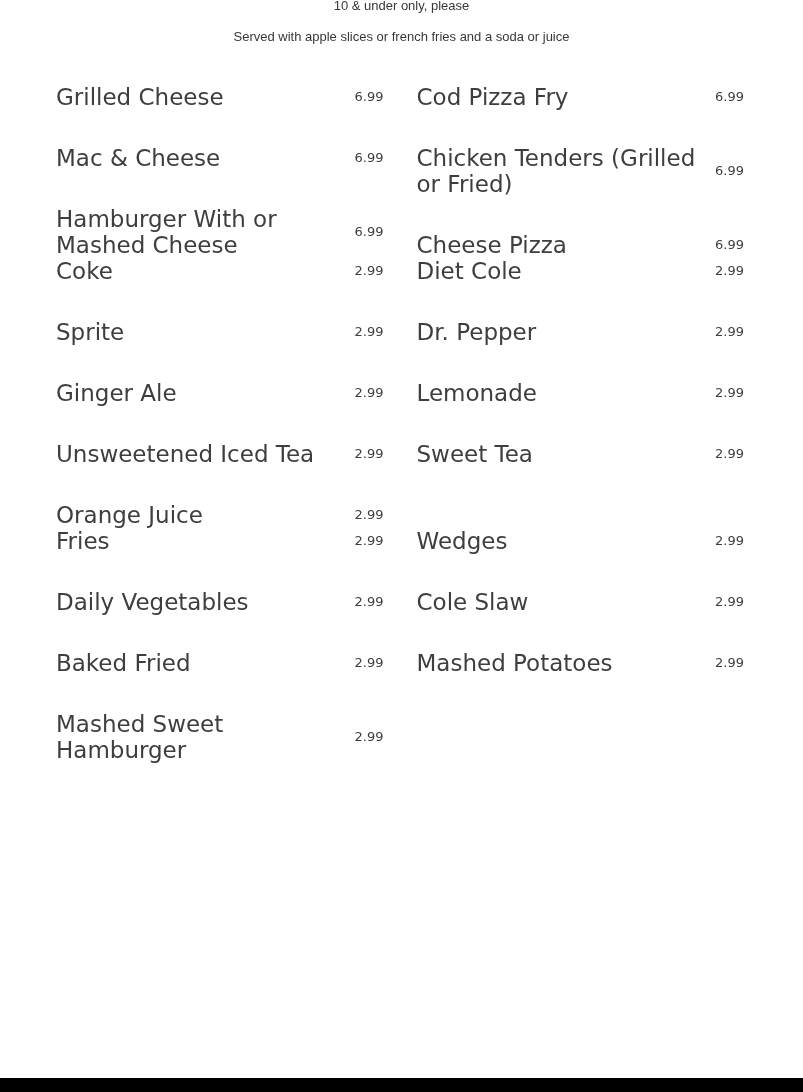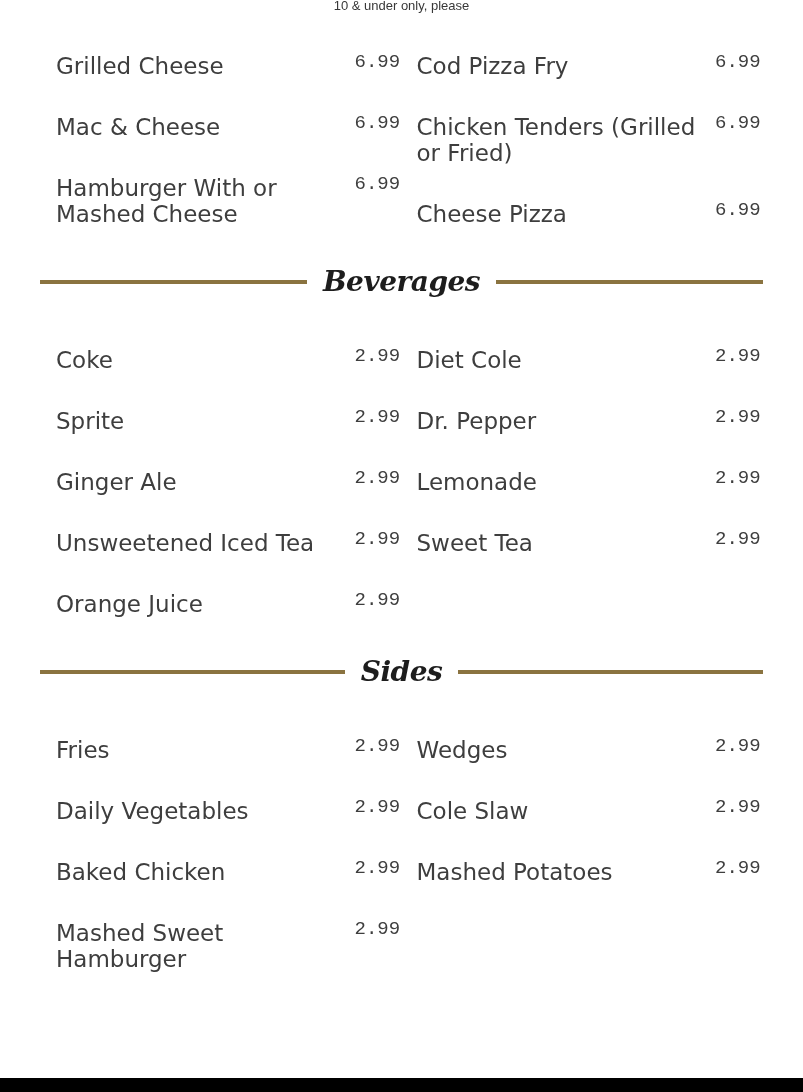--- a/index.html
+++ b/index.html
@@ -31,39 +31,38 @@
     display:flex;
     gap:30px;
     padding:0 16px;
   }
   .section-kids{ margin-top:39px; }
 
   .col{ flex:1 1 0; min-width:0; }
 
   .menu-item{
     display:flex;
-    align-items:flex-start;
+    align-items:center;
     margin-bottom:35px;
   }
   .menu-item:last-child{ margin-bottom:0; }
   .item-name{
     flex:1 1 auto;
     font-size:23px;
     line-height:26px;
     padding-right:8px;
     color:var(--text);
   }
   .item-price{
     flex:0 0 32px;
     width:32px;
-    font-size:19px;
+    font-size:13px;
     line-height:18px;
     color:var(--text);
     white-space:nowrap;
-    font-family:Liberation Mono, monospace;
   }
   
   .section-beverages .col-left .menu-item:nth-child(4){ margin-top:20px; }
 
   
   .section-divider{
     display:flex;
     align-items:center;
     gap:16px;
     margin-top:36px;
@@ -94,20 +93,21 @@
     background:var(--footer);
   }
 </style>
 </head>
 <body>
 
 <div class="page">
 
   <div class="intro">
     <div class="intro-note">10 &amp; under only, please</div>
+    <div class="intro-desc">Served with apple slices or french fries and a soda or juice</div>
   </div>
 
   <div class="menu-body">
 
     <section class="menu-section section-kids">
       <div class="items">
         <div class="col col-left">
             <div class="menu-item">
               <span class="item-name">Grilled Cheese</span>
               <span class="item-price">6.99</span>
@@ -132,25 +132,20 @@
             </div>
             <div class="menu-item">
               <span class="item-name">Cheese Pizza</span>
               <span class="item-price">6.99</span>
             </div>
           </div>
       </div>
     </section>
 
     <section class="menu-section section-beverages">
-      <div class="section-divider">
-        <div class="divider-line"></div>
-        <h2 class="divider-title">Beverages</h2>
-        <div class="divider-line"></div>
-      </div>
       <div class="items">
         <div class="col col-left">
             <div class="menu-item">
               <span class="item-name">Coke</span>
               <span class="item-price">2.99</span>
             </div>
             <div class="menu-item">
               <span class="item-name">Sprite</span>
               <span class="item-price">2.99</span>
             </div>
@@ -182,37 +177,32 @@
             </div>
             <div class="menu-item">
               <span class="item-name">Sweet Tea</span>
               <span class="item-price">2.99</span>
             </div>
           </div>
       </div>
     </section>
 
     <section class="menu-section section-sides">
-      <div class="section-divider">
-        <div class="divider-line"></div>
-        <h2 class="divider-title">Sides</h2>
-        <div class="divider-line"></div>
-      </div>
       <div class="items">
         <div class="col col-left">
             <div class="menu-item">
               <span class="item-name">Fries</span>
               <span class="item-price">2.99</span>
             </div>
             <div class="menu-item">
               <span class="item-name">Daily Vegetables</span>
               <span class="item-price">2.99</span>
             </div>
             <div class="menu-item">
-              <span class="item-name">Baked Chicken</span>
+              <span class="item-name">Baked Fried</span>
               <span class="item-price">2.99</span>
             </div>
             <div class="menu-item">
               <span class="item-name">Mashed Sweet Hamburger</span>
               <span class="item-price">2.99</span>
             </div>
           </div>
         <div class="col col-right">
             <div class="menu-item">
               <span class="item-name">Wedges</span>

